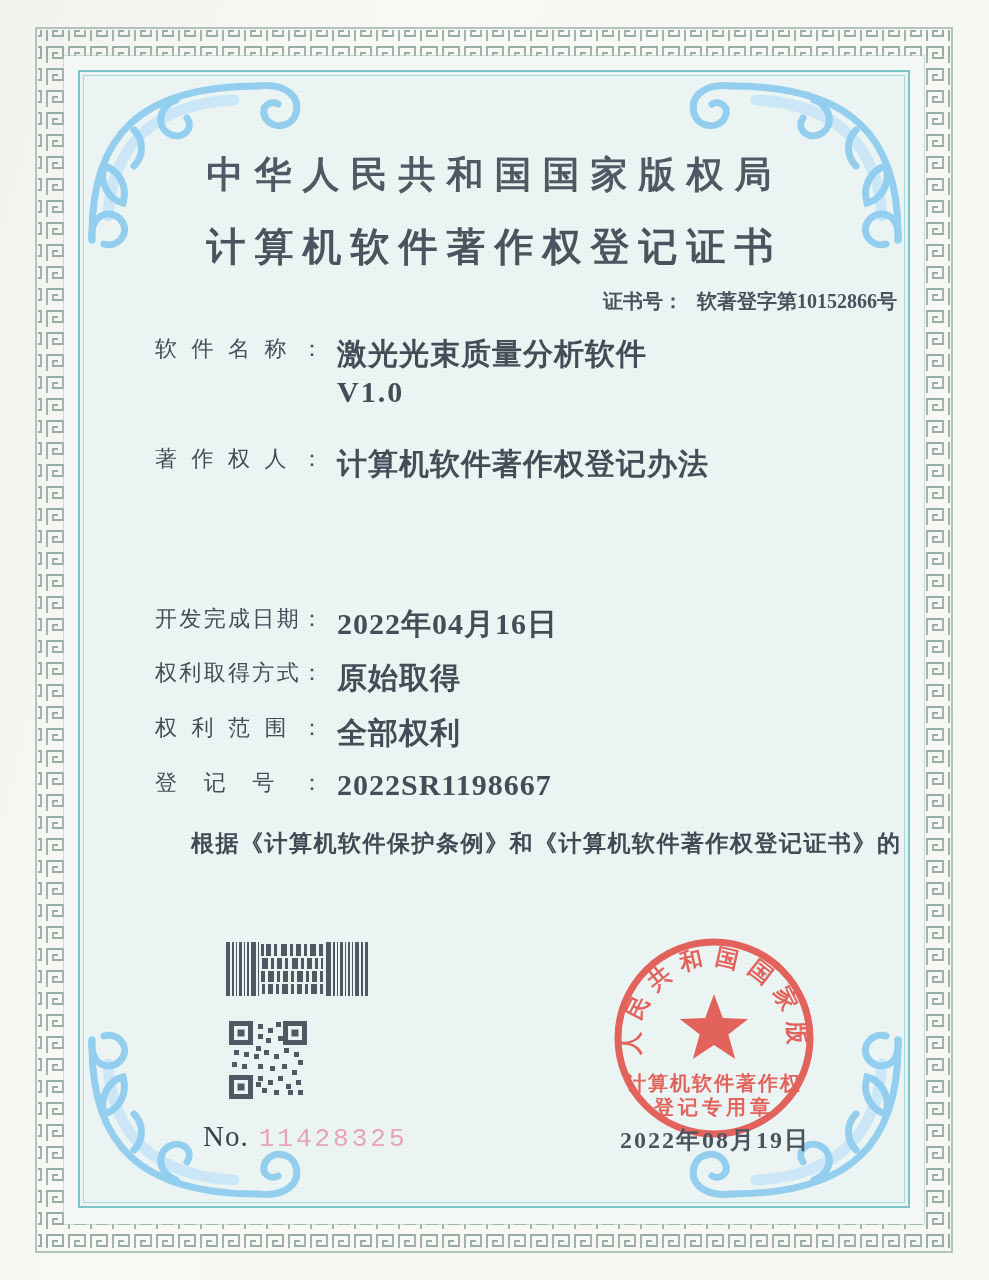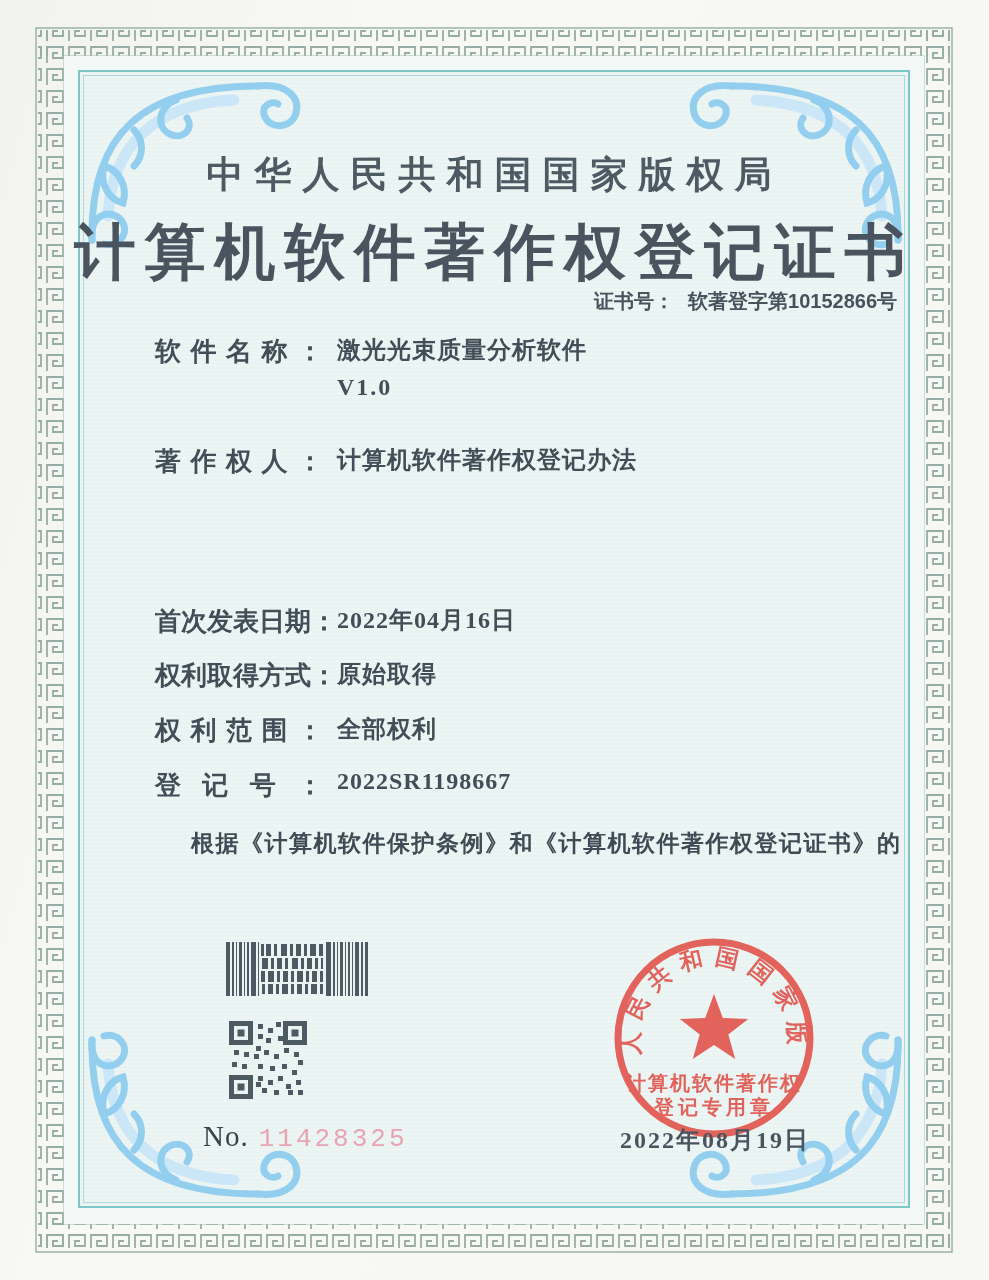--- a/index.html
+++ b/index.html
@@ -33,42 +33,42 @@
   .corner.tr { left:678px; top:74px;  transform:scaleX(-1); }
   .corner.bl { left:82px;  top:1026px; transform:scaleY(-1); }
   .corner.br { left:678px; top:1026px; transform:scale(-1,-1); }
 
   
   .authority-title {
     position:absolute; left:0; right:0; top:150px; text-align:center;
     font-size:37px; font-weight:700; letter-spacing:11px; color:#4e5a63;
   }
   .certificate-title {
-    position:absolute; left:0; right:0; top:212px; text-align:center;
-    font-size:61px; font-weight:700; letter-spacing:9px; color:#49545e;
+    position:absolute; left:0; right:0; top:220px; text-align:center;
+    font-size:39px; font-weight:700; letter-spacing:9px; color:#49545e;
   }
   .cert-no {
     position:absolute; top:288px; right:92px;
     font-size:20px; font-weight:700; color:#46525c;
-    font-family:Liberation Sans, sans-serif;
+    font-family:Liberation Serif, serif;
   }
   .cert-no .lbl { margin-right:14px; }
 
   .field-row { position:absolute; left:155px; white-space:nowrap; }
   .flabel {
     display:inline-block; width:168px; vertical-align:top;
     font-family:"Liberation Sans","DejaVu Sans",sans-serif;
-    font-size:26px; font-weight:700; color:#414d57;
+    font-size:22px; font-weight:400; color:#414d57;
     text-align:justify; text-align-last:justify;
   }
   .fvalue {
     display:inline-block; margin-left:14px; vertical-align:top;
-    font-size:24px; font-weight:600; color:#414d57; letter-spacing:1px;
-  }
-  .fvalue .line2 { display:block; margin-top:8px; letter-spacing:2px; }
+    font-size:30px; font-weight:600; color:#414d57; letter-spacing:1px;
+  }
+  .fvalue .line2 { display:block; margin-top:0; letter-spacing:2px; }
   .row-0 { top:334px; } .row-1 { top:444px; } .row-2 { top:550px; }
   .row-3 { top:604px; } .row-4 { top:658px; } .row-5 { top:713px; }
   .row-6 { top:768px; }
 
   .statement {
     position:absolute; left:143px; top:828px; width:760px;
     font-size:23px; font-weight:600; color:#3e4b55; letter-spacing:1.5px;
   }
   .statement .s-line1 { text-indent:48px; }
   .statement .s-line2 { margin-top:22px; }
@@ -175,21 +175,21 @@
     <span class="lbl">证书号：</span><span>软著登字第10152866号</span>
   </div>
 
   <div class="field-row row-0">
     <span class="flabel">软件名称：</span><span class="fvalue"><span>激光光束质量分析软件</span><span class="line2">V1.0</span></span>
   </div>
   <div class="field-row row-1">
     <span class="flabel">著作权人：</span><span class="fvalue">计算机软件著作权登记办法</span>
   </div>
   <div class="field-row row-3">
-    <span class="flabel">首次发表日期：</span><span class="fvalue">2022年04月16日</span>
+    <span class="flabel">开发完成日期：</span><span class="fvalue">2022年04月16日</span>
   </div>
   <div class="field-row row-4">
     <span class="flabel">权利取得方式：</span><span class="fvalue">原始取得</span>
   </div>
   <div class="field-row row-5">
     <span class="flabel">权利范围：</span><span class="fvalue">全部权利</span>
   </div>
   <div class="field-row row-6">
     <span class="flabel">登记号：</span><span class="fvalue">2022SR1198667</span>
   </div>

